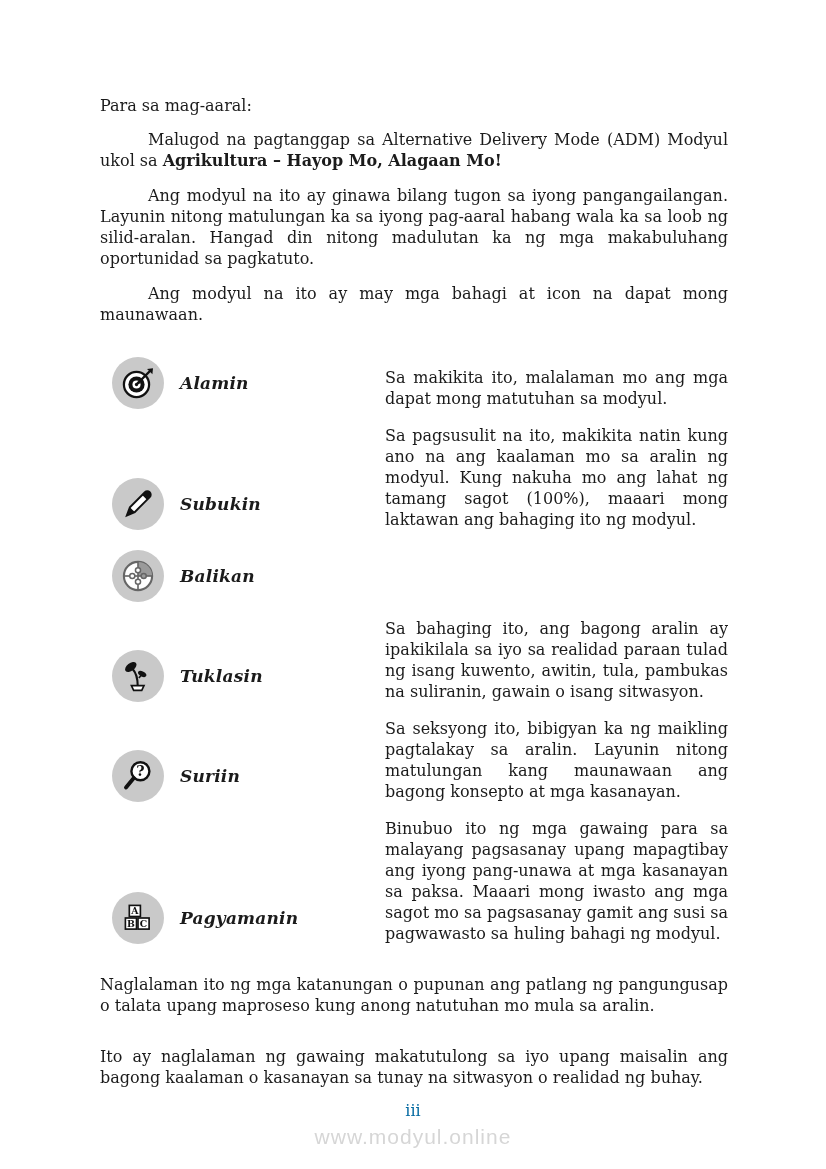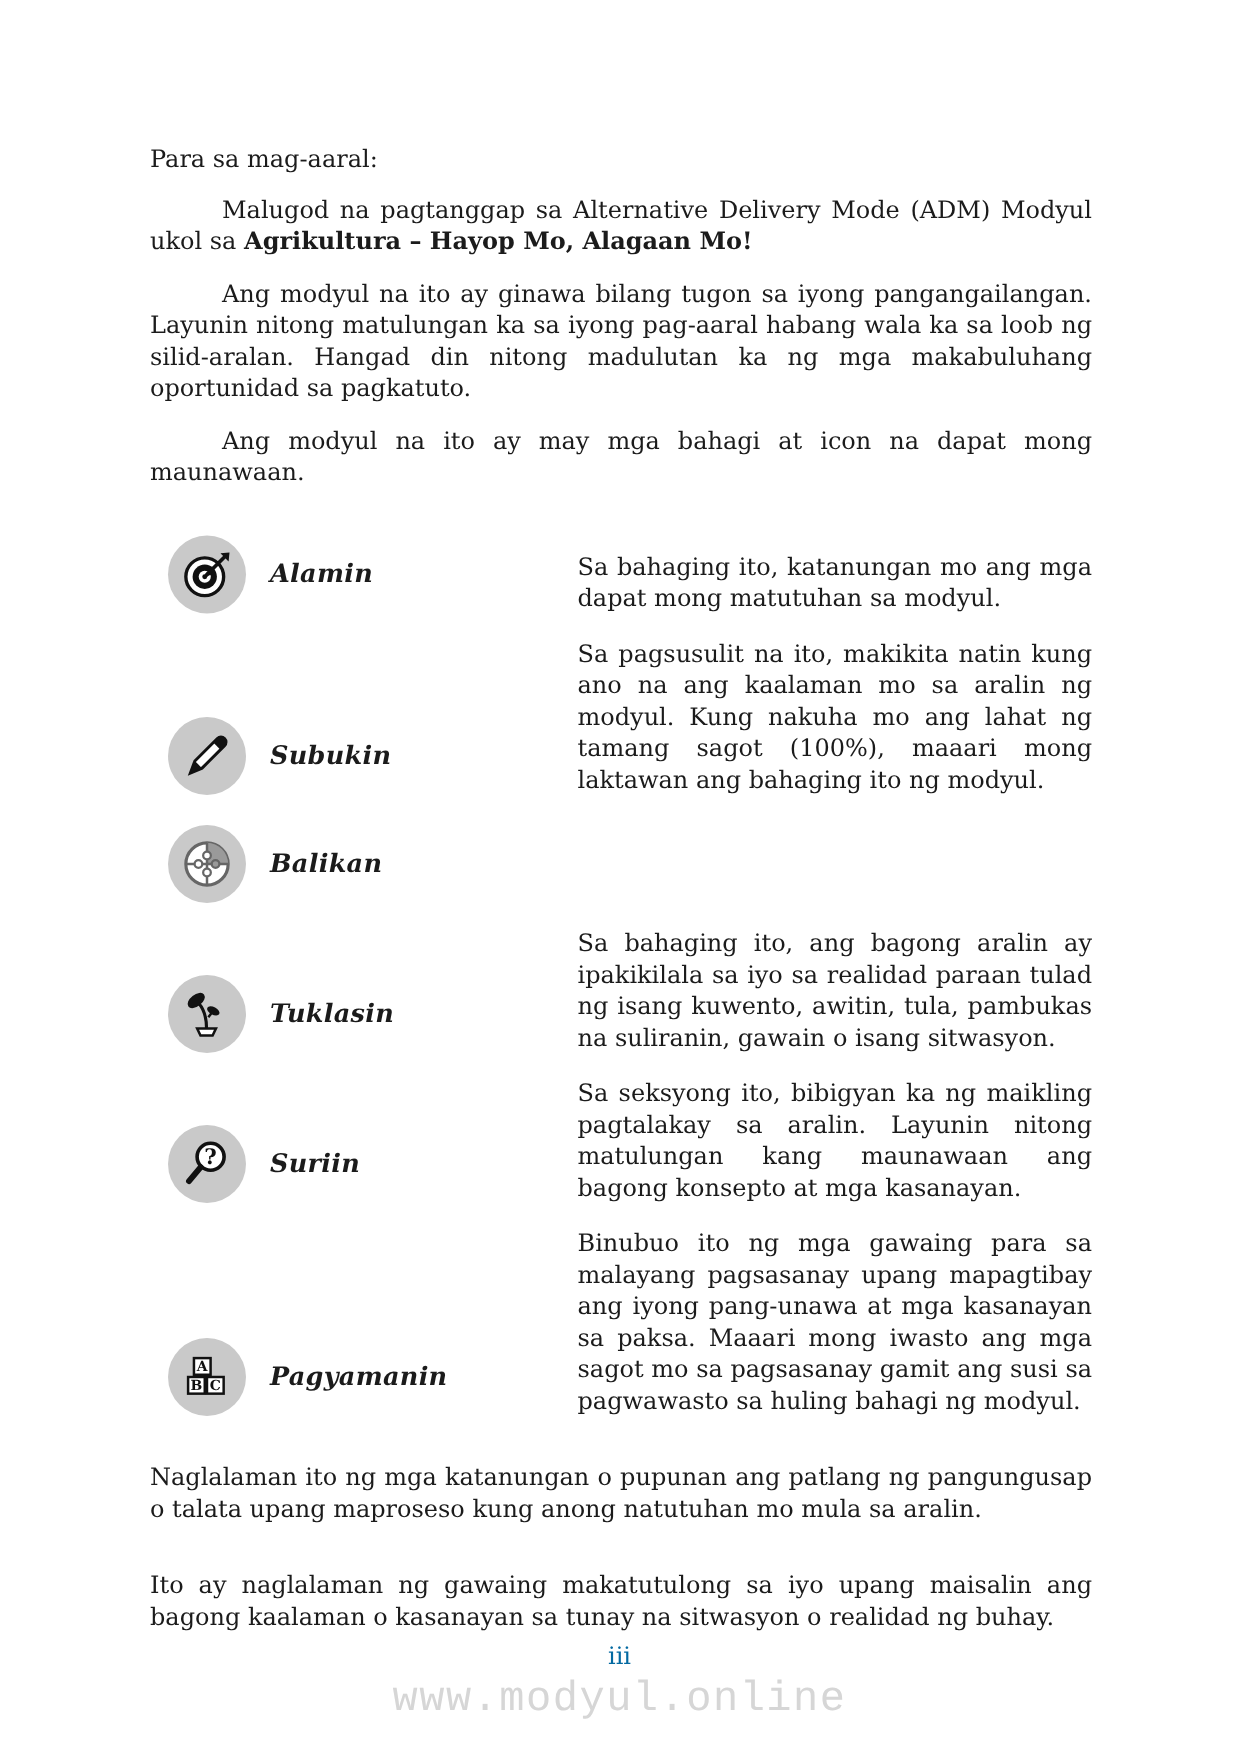--- a/index.html
+++ b/index.html
@@ -74,22 +74,22 @@
     left: 0; right: 0;
     bottom: 20px;
     text-align: center;
   }
   .page-number {
     font-size: 16px;
     color: #0369a1;
     margin-bottom: 5px;
   }
   .watermark {
-    font-family: Liberation Mono, monospace;
-    font-size: 28px;
+    font-family: Liberation Sans, sans-serif;
+    font-size: 21px;
     letter-spacing: 1px;
   }
 </style>
 </head>
 <body style="color: rgb(27, 27, 27);">
 
 <div class="page">
 
   <div class="heading">Para sa mag-aaral:</div>
 
@@ -108,21 +108,21 @@
               <circle cx="11" cy="13" r="5.4" fill="#111"></circle>
               <circle cx="11" cy="13" r="2.7" fill="#fff"></circle>
               <circle cx="11" cy="13" r="1.1" fill="#111"></circle>
               <line x1="11.5" y1="12.5" x2="20" y2="4" stroke="#111" stroke-width="1.6"></line>
               <path d="M18 2.6 L22 2.2 L21.6 6.2 L19.8 4.4 Z" fill="#111"></path>
               <path d="M11 13 l3.2-1 -2.2-1.2 Z" fill="#111"></path>
             </svg>
           </span>
       <span class="row-label">Alamin</span>
     </div>
-    <div class="row-desc">Sa bahaging ito, katanungan mo ang mga dapat mong matutuhan sa modyul.</div>
+    <div class="row-desc">Sa makikita ito, malalaman mo ang mga dapat mong matutuhan sa modyul.</div>
   </div>
 
   <div class="guide-row">
     <div class="row-left">
       <span class="icon-circle" style="background: rgb(201, 201, 201);">
             <svg viewBox="0 0 24 24">
               <path d="M4.6 19.6 L6.6 14.2 L16.6 4.2 A2.2 2.2 0 0 1 19.8 7.4 L9.8 17.4 Z" fill="#fff" stroke="#111" stroke-width="1.3"></path>
               <path d="M4.6 19.6 L6.6 14.2 L9.8 17.4 Z" fill="#111"></path>
               <line x1="15.2" y1="5.6" x2="18.4" y2="8.8" stroke="#111" stroke-width="1.2"></line>
               <path d="M16.6 4.2 A2.2 2.2 0 0 1 19.8 7.4 L18.4 8.8 L15.2 5.6 Z" fill="#111"></path>

